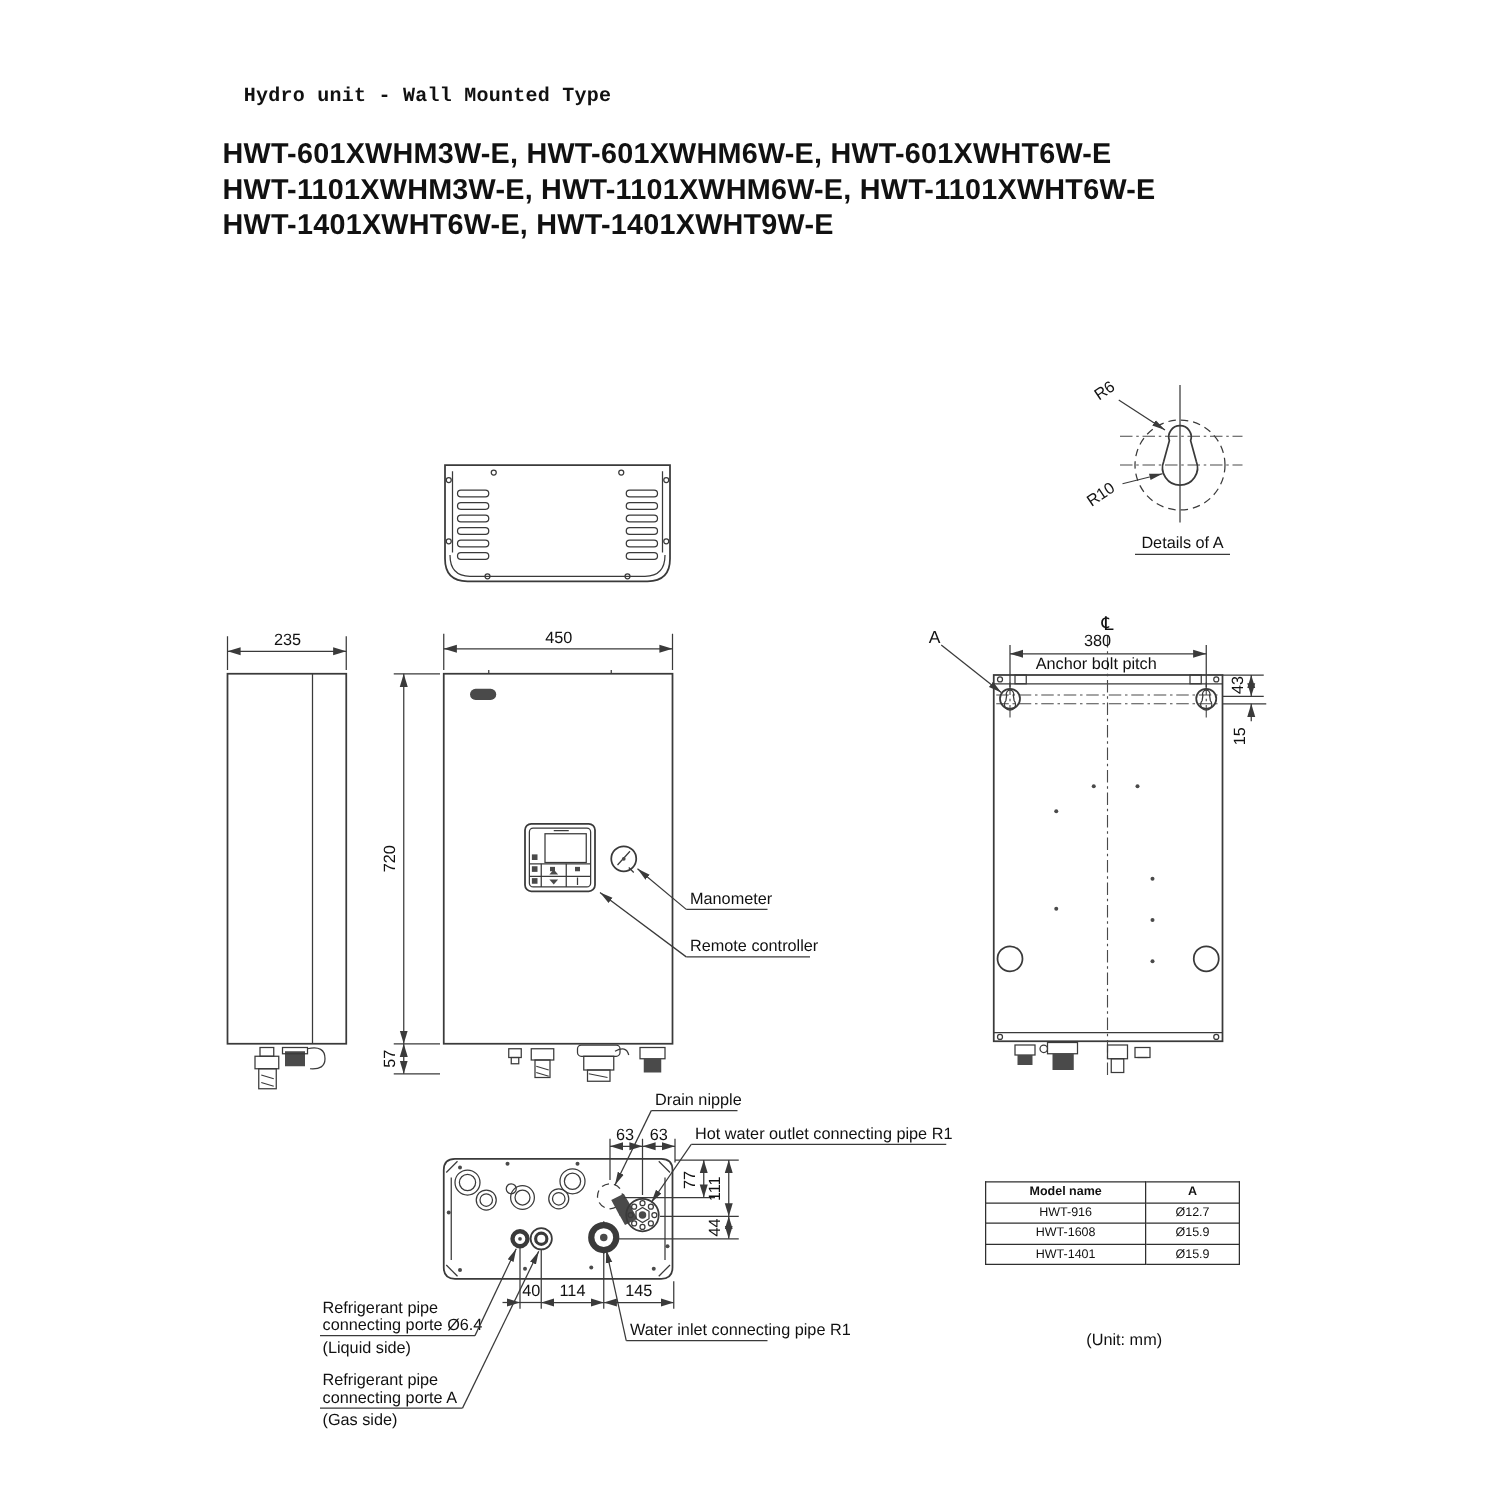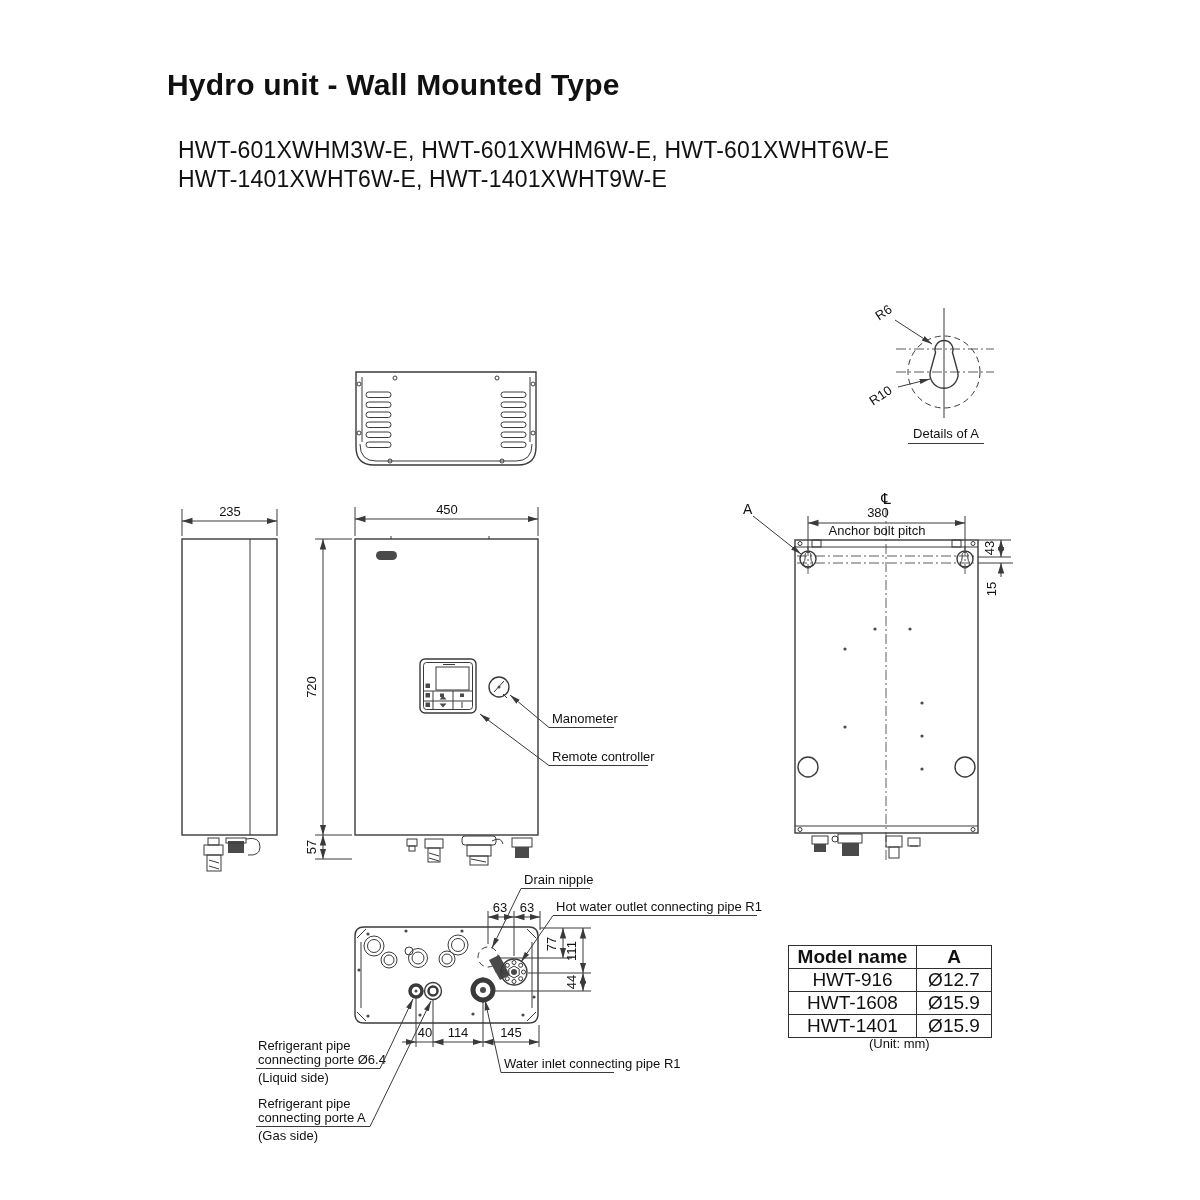--- a/index.html
+++ b/index.html
@@ -1,44 +1,45 @@
 <!DOCTYPE html>
 <html><head>
 <meta charset="utf-8">
 <style>
   html,body{margin:0;padding:0;background:#fff;}
   .canvas{position:relative;width:1200px;height:1200px;background:#fff;overflow:hidden;
           font-family:"Liberation Sans",sans-serif;color:#111;}
-  .hdr-title{position:absolute;left:167px;top:68px;font-size:30px;font-weight:bold;letter-spacing:.2px;}
-  .models{position:absolute;left:178px;top:108px;font-size:23px;font-weight:normal;line-height:28.5px;letter-spacing:.2px;margin-top:28px;}
+  .hdr-title{position:absolute;left:195px;top:68px;font-size:16px;font-weight:bold;letter-spacing:.2px;font-family:Liberation Mono, monospace;}
+  .models{position:absolute;left:178px;top:108px;font-size:23px;font-weight:bold;line-height:28.5px;letter-spacing:.2px;}
   .models div{white-space:nowrap;}
-  table.spec{position:absolute;left:788px;top:945px;border-collapse:collapse;font-size:19px;padding-left:44px;}
+  table.spec{position:absolute;left:788px;top:945px;border-collapse:collapse;font-size:10px;padding-left:44px;}
   table.spec th,table.spec td{border:1.6px solid #2f2f2f;text-align:center;padding:0;height:15.5px;font-weight:normal;}
   table.spec th{font-weight:bold;}
   .c1{width:127px;} .c2{width:74px;}
-  .unitnote{position:absolute;left:869px;top:1036px;font-size:13px;}
+  .unitnote{position:absolute;left:869px;top:1064px;font-size:13px;}
   svg.draw{position:absolute;left:0;top:0;}
   .ol{fill:none;stroke:#3a3a3a;stroke-width:1.4;}
   .tl{fill:none;stroke:#3a3a3a;stroke-width:1;}
   .dim{fill:none;stroke:#3a3a3a;stroke-width:1;}
   .cl{fill:none;stroke:#4a4a4a;stroke-width:.9;stroke-dasharray:10 3 2 3;}
   .dash{stroke-dasharray:6 4;}
   .dk{fill:#4a4a4a;stroke:none;}
   svg text{font-family:"Liberation Sans",sans-serif;font-size:13px;fill:#111;}
   .mid{text-anchor:middle;}
 </style>
 </head>
 <body>
 
 <div class="canvas">
 
   <div class="hdr-title">Hydro unit - Wall Mounted Type</div>
 
   <div class="models">
     <div>HWT-601XWHM3W-E, HWT-601XWHM6W-E, HWT-601XWHT6W-E</div>
+    <div>HWT-1101XWHM3W-E, HWT-1101XWHM6W-E, HWT-1101XWHT6W-E</div>
     <div>HWT-1401XWHT6W-E, HWT-1401XWHT9W-E</div>
   </div>
 
   <svg class="draw" width="1200" height="1200" viewBox="0 0 1200 1200">
     <defs>
       <marker id="ah" markerWidth="12" markerHeight="10" refX="10.5" refY="5" orient="auto-start-reverse" markerUnits="userSpaceOnUse">
         <path d="M0,1.8 L10.5,5 L0,8.2 Z" fill="#3a3a3a"></path>
       </marker>
       <marker id="ah2" markerWidth="12" markerHeight="10" refX="10.5" refY="5" orient="auto-start-reverse" markerUnits="userSpaceOnUse">
         <path d="M0,2.4 L10.5,5 L0,7.6 Z" fill="#3a3a3a"></path>

